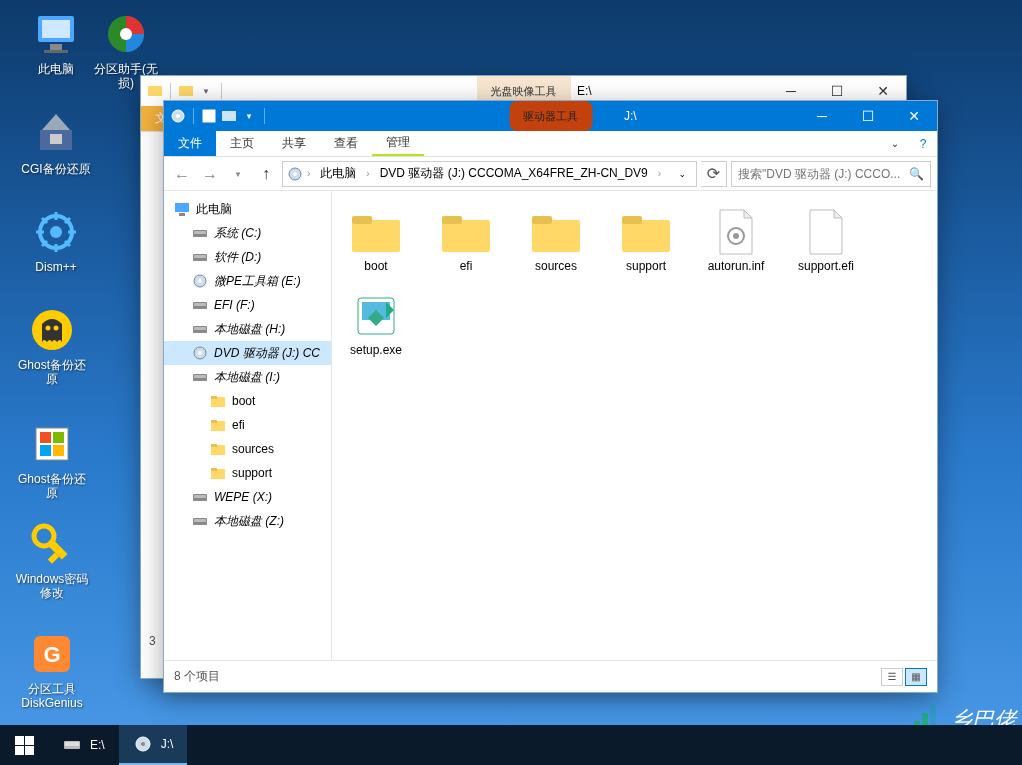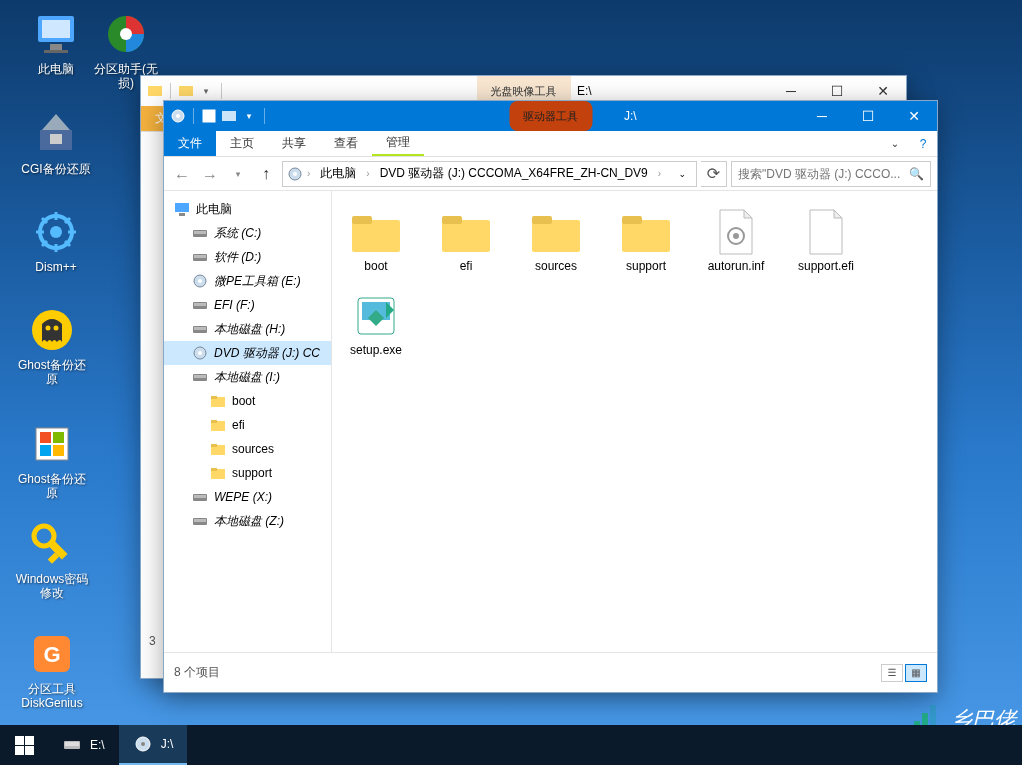--- a/index.html
+++ b/index.html
@@ -68,21 +68,21 @@
 .tnode .ticon{ width:16px; height:16px; margin-right:6px; display:inline-flex; align-items:center; justify-content:center; font-size:12px;}
 
 
 .content { flex:1; overflow:auto; padding:12px 8px;}
 .grid { display:flex; flex-wrap:wrap; gap:8px 18px; align-content:flex-start;}
 .item { width:72px; text-align:center; font-size:12px; cursor:pointer; padding:4px; border:1px solid transparent;}
 .item .ficon{ width:56px; height:48px; margin:0 auto 4px; display:flex; align-items:center; justify-content:center; font-size:38px; position:relative;}
 .item .fname{ line-height:1.15; word-break:break-all;}
 
 
-.statusbar{ height:40px; border-top:1px solid #e5e5e5; display:flex; align-items:center; font-size:12px; padding:0 10px; color:#555;}
+.statusbar{ height:32px; border-top:1px solid #e5e5e5; display:flex; align-items:center; font-size:12px; padding:0 10px; color:#555;}
 .statusbar .viewbtns{ margin-left:auto; display:flex; gap:2px;}
 .statusbar .viewbtns div{ width:22px; height:18px; border:1px solid #ccc; display:flex; align-items:center; justify-content:center; cursor:pointer; font-size:10px;}
 .statusbar .viewbtns div.on{ background:#cce8ff; border-color:#0078d7;}
 
 
 .taskbar { position:absolute; left:0; right:0; bottom:0; height:40px; background:#0a1a2a; display:flex; align-items:stretch;}
 .taskbtn { padding:0 14px; display:flex; align-items:center; gap:8px; color:#fff; font-size:12px; cursor:pointer;}
 .taskbtn.active{ background:#1a3a5a; border-bottom:2px solid #76b9ed;}
 .taskbtn .ic{ width:20px; height:20px; display:flex; align-items:center; justify-content:center;}
 .startbtn{ width:48px; justify-content:center;}

